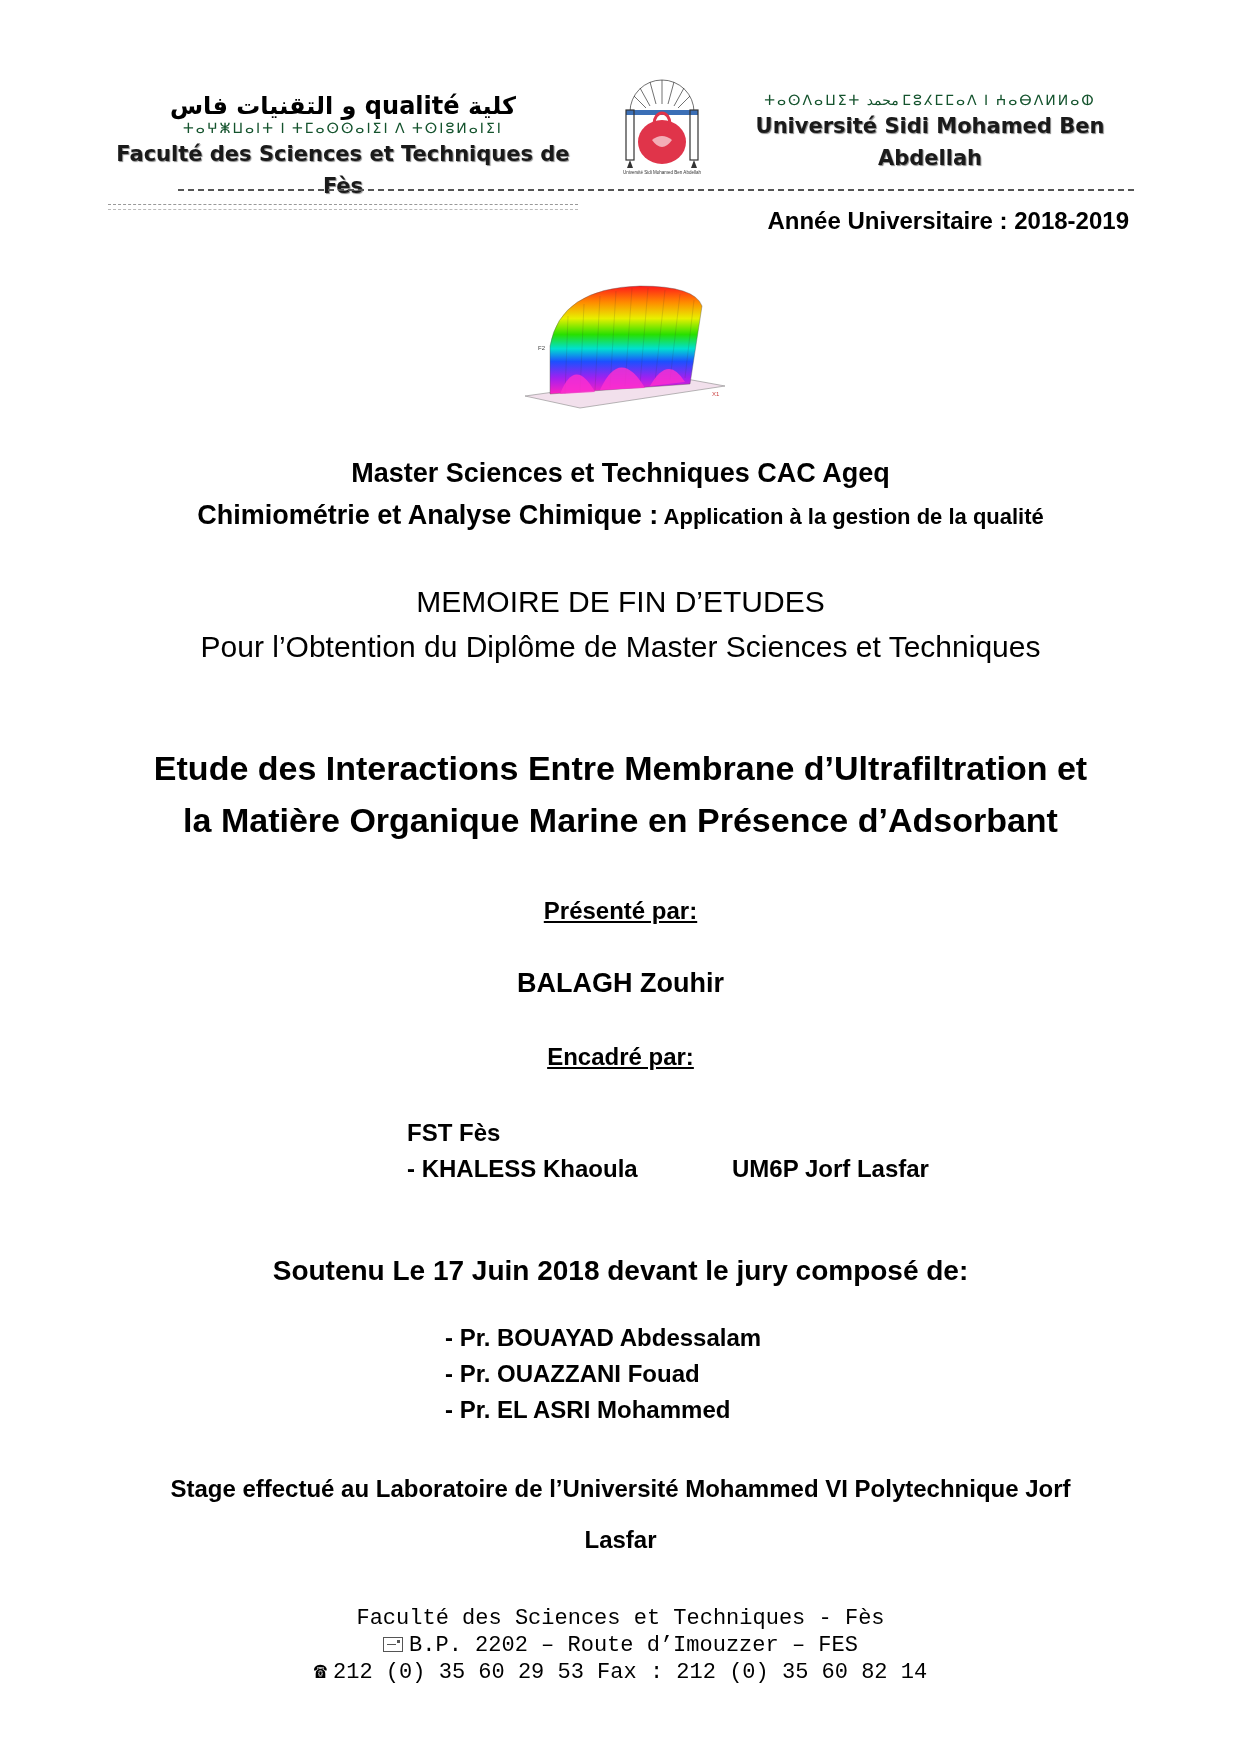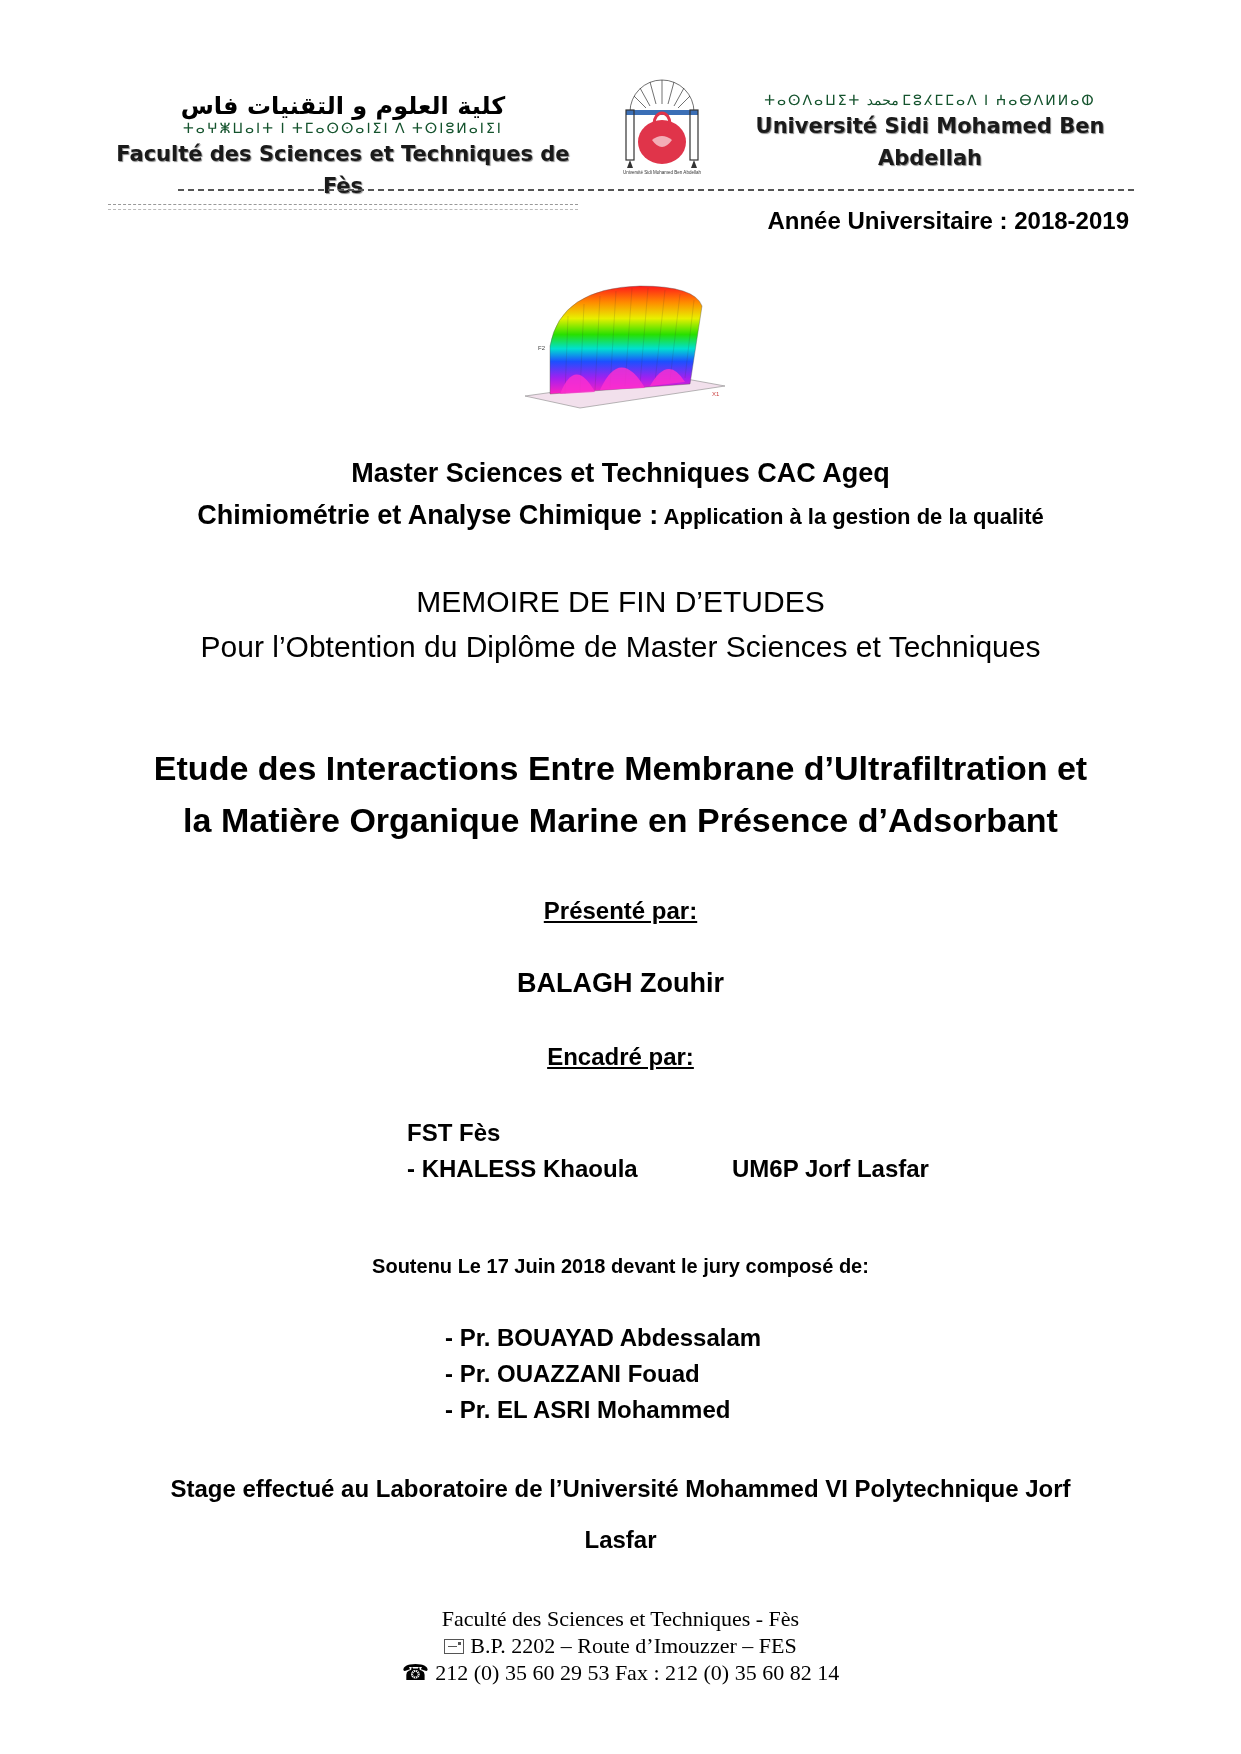--- a/index.html
+++ b/index.html
@@ -14,27 +14,27 @@
   .hdr-right { left:730px; top:92px; width:400px; text-align:center; }
   .logo { left:612px; top:64px; width:100px; height:118px; }
   .sep { left:178px; top:189px; width:956px; border-top:2px dashed #555; height:0; }
   .year { right:112px; top:207px; font-weight:bold; font-size:24px; }
   .plot { left:520px; top:276px; width:210px; height:135px; }
   .b26 { font-weight:bold; font-size:27px; }
   .n30 { font-size:30px; }
   .title { font-weight:bold; font-size:34px; line-height:52px; }
   .u { text-decoration:underline; }
   .row { display:flex; font-weight:bold; font-size:24px; line-height:36px; }
-  .serif { font-family:Liberation Serif, serif; font-size:22px; line-height:27px; }
+  .serif { font-family:Liberation Mono, monospace; font-size:22px; line-height:27px; }
 </style>
 </head>
 <body>
 
 <div class="abs hdr-left">
-  <div class="arabic">كلية العلوم و التقنيات فاس</div>
+  <div class="arabic">كلية qualité و التقنيات فاس</div>
   <div class="tifinagh">ⵜⴰⵖⵥⵡⴰⵏⵜ ⵏ ⵜⵎⴰⵙⵙⴰⵏⵉⵏ ⴷ ⵜⵙⵏⵓⵍⴰⵏⵉⵏ</div>
   <div class="hdr-fr">Faculté des Sciences et Techniques de Fès</div>
   <div class="dashline"></div>
 </div>
 
 <div class="abs logo">
   <svg width="100" height="118" viewBox="0 0 100 118">
     <g stroke="#333" stroke-width="0.7" fill="none">
       <path d="M18 48 A32 32 0 0 1 82 48"></path>
       <path d="M50 16 L50 40 M38 18 L44 40 M62 18 L56 40 M28 24 L38 42 M72 24 L62 42 M22 32 L34 44 M78 32 L66 44"></path>
@@ -106,21 +106,21 @@
 <div class="abs" style="left:407px;top:1115px;">
   <div class="row">
     <span>FST Fès</span>
   </div>
   <div class="row">
     <span style="width:325px;">- KHALESS Khaoula</span>
     <span>UM6P Jorf Lasfar</span>
   </div>
 </div>
 
-<div class="abs center" style="top:1255px;font-weight:bold;font-size:20px;">Soutenu Le 17 Juin 2018  devant le jury composé de:</div>
+<div class="abs center" style="top:1255px;font-weight:bold;font-size:28px;">Soutenu Le 17 Juin 2018  devant le jury composé de:</div>
 <div class="abs" style="left:445px;top:1320px;">
   <div class="row">- Pr. BOUAYAD Abdessalam</div>
   <div class="row">- Pr. OUAZZANI Fouad</div>
   <div class="row">- Pr. EL ASRI Mohammed</div>
 </div>
 
 <div class="abs center" style="top:1475px;font-weight:bold;font-size:24px;">Stage effectué au Laboratoire de l’Université Mohammed VI Polytechnique Jorf</div>
 <div class="abs center" style="top:1526px;font-weight:bold;font-size:24px;">Lasfar</div>
 
 <div class="abs center serif" style="top:1605px;">Faculté des Sciences et Techniques -  Fès</div>

